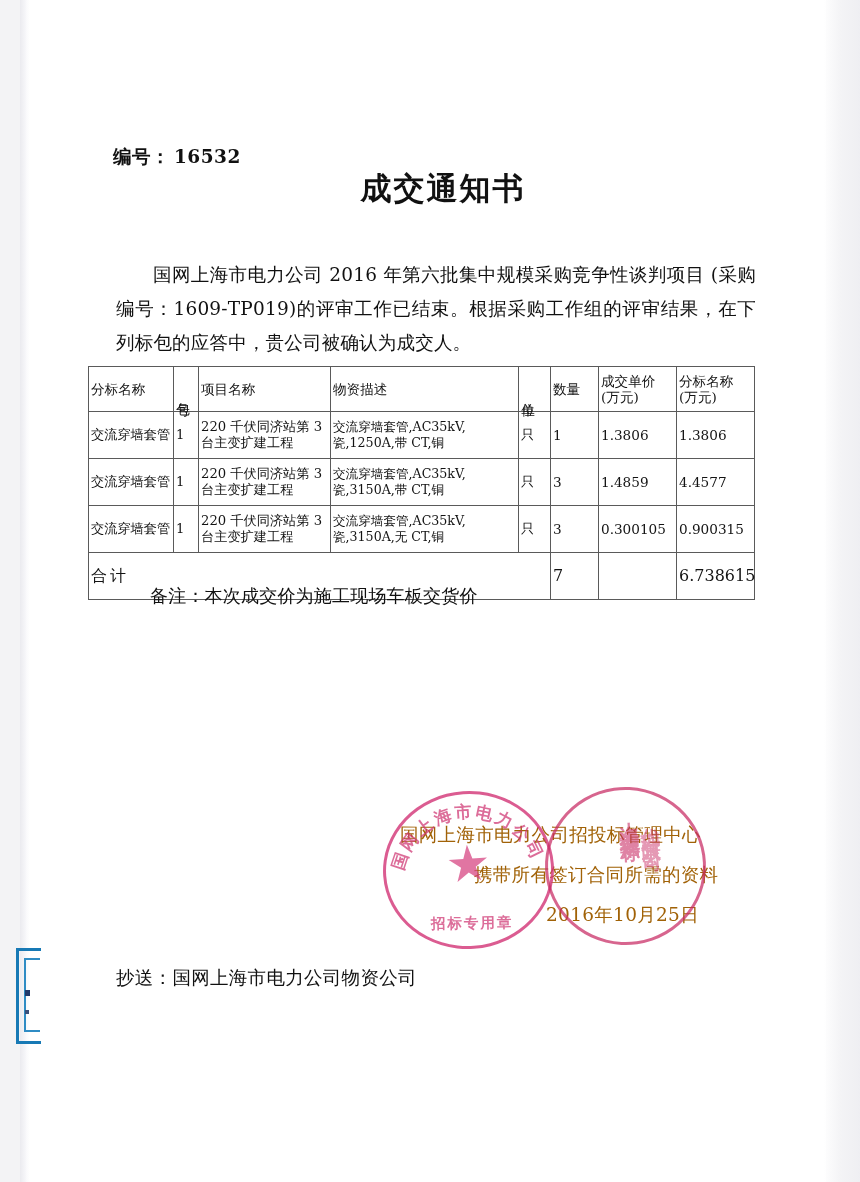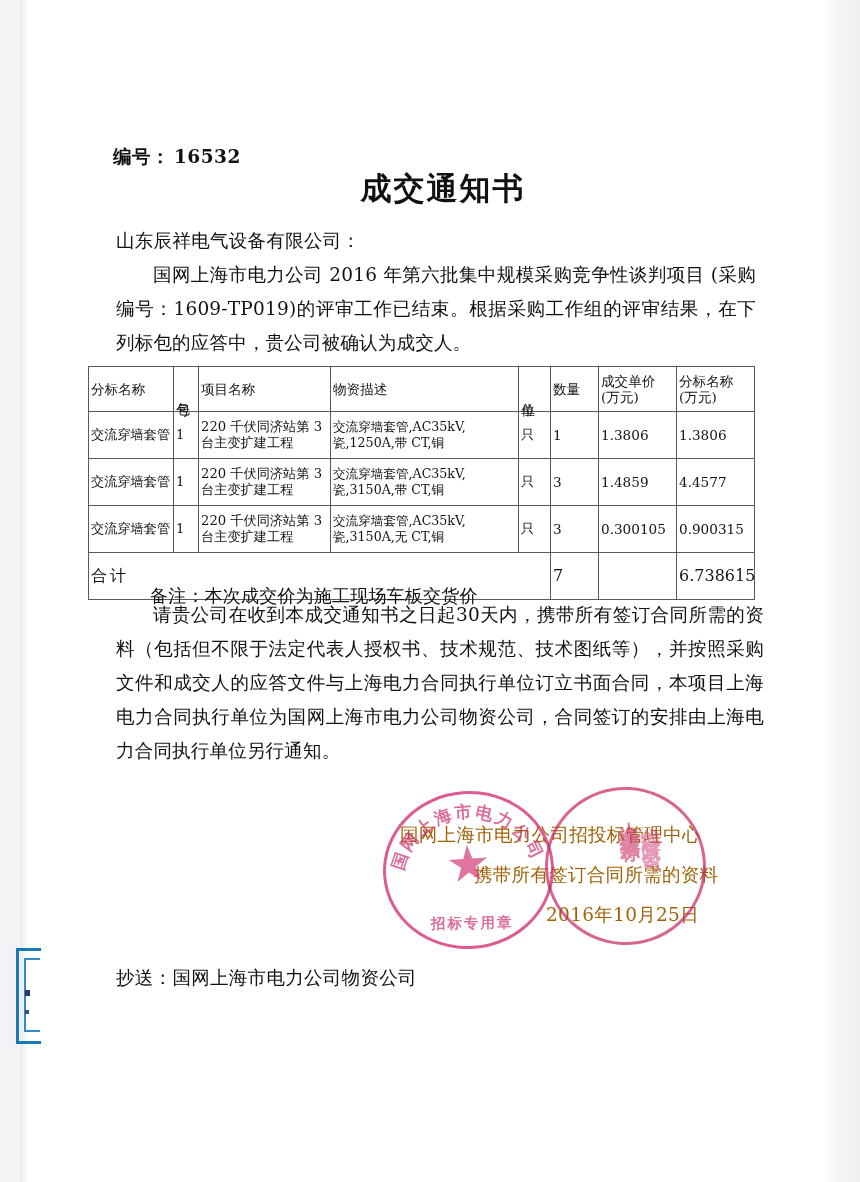--- a/index.html
+++ b/index.html
@@ -339,21 +339,20 @@
 </div>
 
 <div id="doc">
 
   <div class="serial-no">
     <span>编号：</span><span class="sn-num">16532</span>
   </div>
 
   <div class="doc-title">成交通知书</div>
 
-  <div class="addressee">山东辰祥电气设备有限公司：</div>
 
   <div class="para para-intro">国网上海市电力公司 2016 年第六批集中规模采购竞争性谈判项目 (采购编号：1609-TP019)的评审工作已结束。根据采购工作组的评审结果，在下列标包的应答中，贵公司被确认为成交人。</div>
 
   <table class="award-table">
     <colgroup>
       <col class="col-lotname">
         <col class="col-pkgno">
         <col class="col-project">
         <col class="col-desc">
       <col class="col-unit">
@@ -418,21 +417,20 @@
         <td class="total-label" colspan="5">合计</td>
         <td class="cell-num">7</td>
         <td class="cell-num"></td>
         <td class="cell-num">6.738615</td>
       </tr>
     </tbody>
   </table>
 
   <div class="remark">备注：本次成交价为施工现场车板交货价</div>
 
-  <div class="para para-body">请贵公司在收到本成交通知书之日起30天内，携带所有签订合同所需的资料（包括但不限于法定代表人授权书、技术规范、技术图纸等），并按照采购文件和成交人的应答文件与上海电力合同执行单位订立书面合同，本项目上海电力合同执行单位为国网上海市电力公司物资公司，合同签订的安排由上海电力合同执行单位另行通知。</div>
 
   <div class="sign-block">
     <div class="sign-line sign-org">国网上海市电力公司招投标管理中心</div>
     <div class="sign-line sign-agent">携带所有签订合同所需的资料</div>
     <div class="sign-line sign-date">2016年10月25日</div>
   </div>
 
   <div class="seal" id="seal-primary">
     <div class="arc-text">
       <svg viewBox="0 0 165 152">

